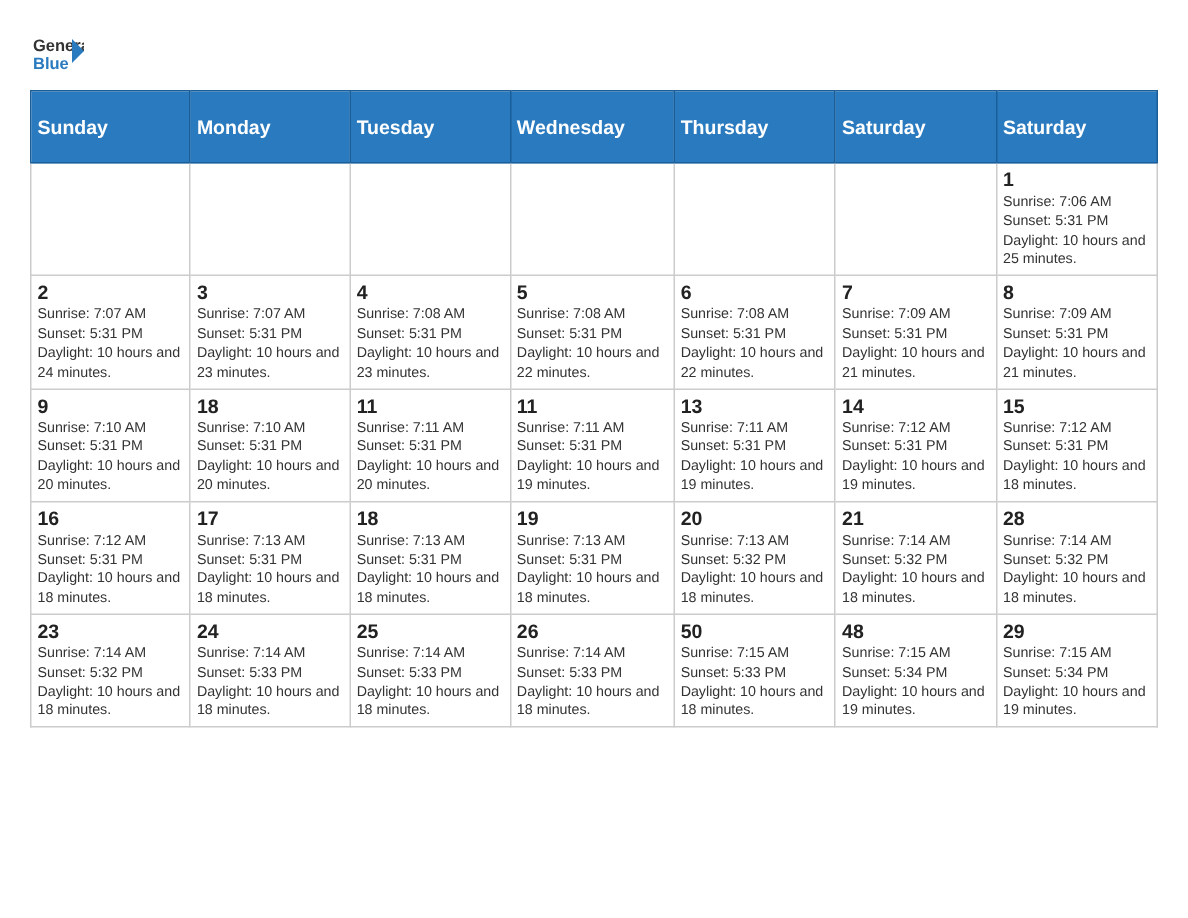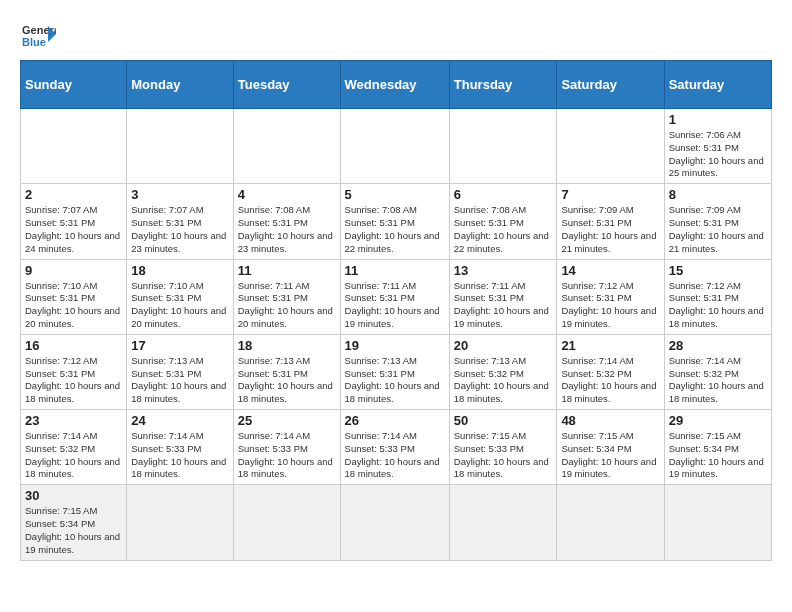--- a/index.html
+++ b/index.html
@@ -324,29 +324,14 @@
 and 19 minutes.</div>
         </td>
         <td>
           <span class="day-number">29</span>
           <div class="day-info">Sunrise: 7:15 AM
 Sunset: 5:34 PM
 Daylight: 10 hours
 and 19 minutes.</div>
         </td>
       </tr>
-      <tr class="last-row">
-        <td>
-          <span class="day-number">30</span>
-          <div class="day-info">Sunrise: 7:15 AM
-Sunset: 5:34 PM
-Daylight: 10 hours
-and 19 minutes.</div>
-        </td>
-        <td class="empty-cell"></td>
-        <td class="empty-cell"></td>
-        <td class="empty-cell"></td>
-        <td class="empty-cell"></td>
-        <td class="empty-cell"></td>
-        <td class="empty-cell"></td>
-      </tr>
     </tbody>
 </table>
 
 </body></html>

